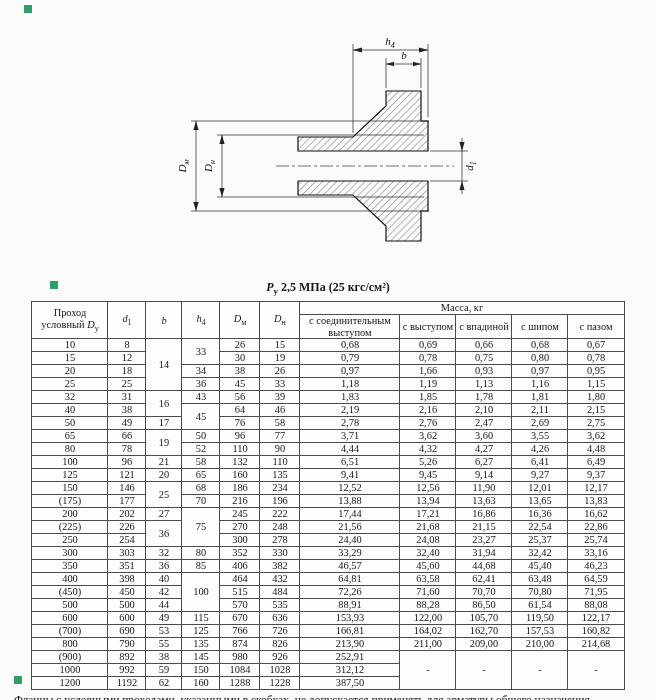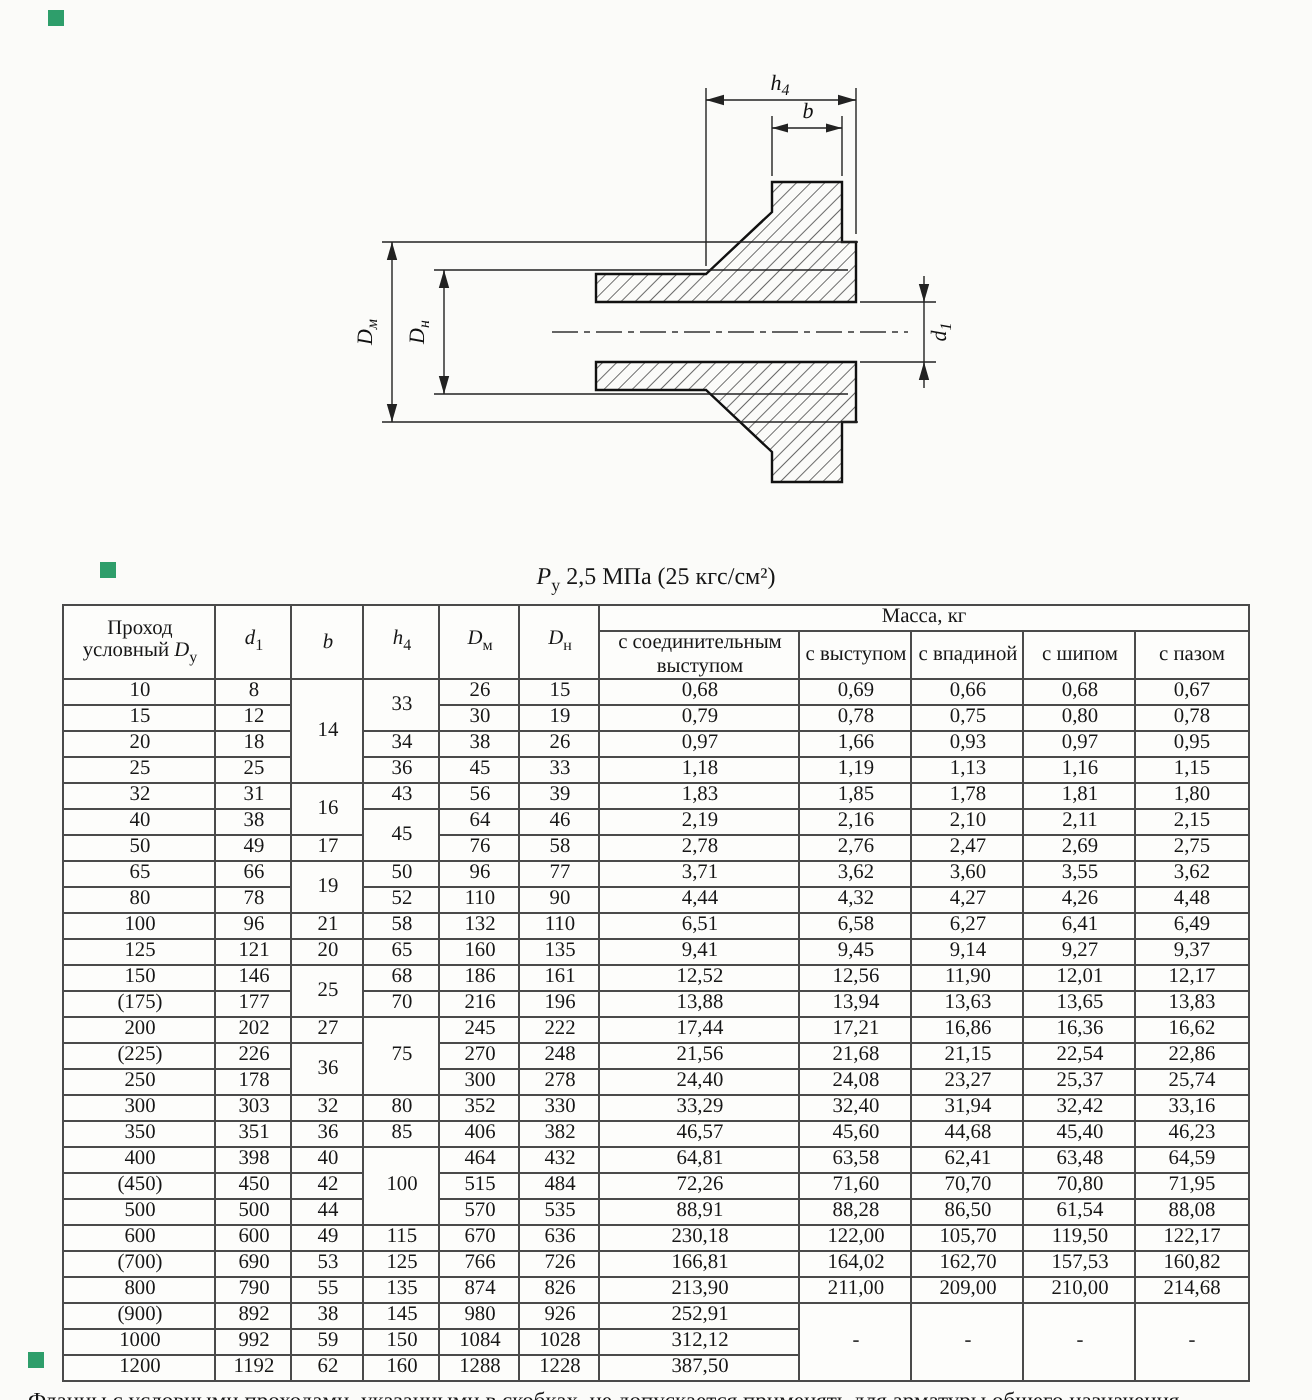--- a/index.html
+++ b/index.html
@@ -9,21 +9,21 @@
     font-family:"Liberation Serif", serif;
     color:#161616;
     position:relative;
     overflow:hidden;
   }
   .page{padding-top:2px;margin-top:24px;}
   .drawing-wrap{width:440px;margin:0 auto;}
   svg text{font-family:"Liberation Serif", serif;}
   .caption{
     text-align:center;
-    font-weight:normal;
+    font-weight:bold;
     font-size:12px;
     margin:0 0 5px 0;
   }
   .caption i{font-style:italic;}
   .caption sub{font-size:9px;}
   table{
     border-collapse:collapse;
     margin:0 auto;
     table-layout:fixed;
     width:592px;
@@ -273,21 +273,21 @@
           <td>4,48</td>
         </tr>
         <tr>
           <td>100</td>
           <td>96</td>
           <td>21</td>
           <td>58</td>
           <td>132</td>
           <td>110</td>
           <td>6,51</td>
-          <td>6,58</td>
+          <td>5,26</td>
           <td>6,27</td>
           <td>6,41</td>
           <td>6,49</td>
         </tr>
         <tr>
           <td>125</td>
           <td>121</td>
           <td>20</td>
           <td>65</td>
           <td>160</td>
@@ -297,21 +297,21 @@
           <td>9,14</td>
           <td>9,27</td>
           <td>9,37</td>
         </tr>
         <tr>
           <td>150</td>
           <td>146</td>
           <td rowspan="2">25</td>
           <td>68</td>
           <td>186</td>
-          <td>161</td>
+          <td>234</td>
           <td>12,52</td>
           <td>12,56</td>
           <td>11,90</td>
           <td>12,01</td>
           <td>12,17</td>
         </tr>
         <tr>
           <td>(175)</td>
           <td>177</td>
           <td>70</td>
@@ -343,21 +343,21 @@
           <td>270</td>
           <td>248</td>
           <td>21,56</td>
           <td>21,68</td>
           <td>21,15</td>
           <td>22,54</td>
           <td>22,86</td>
         </tr>
         <tr>
           <td>250</td>
-          <td>178</td>
+          <td>254</td>
           <td>300</td>
           <td>278</td>
           <td>24,40</td>
           <td>24,08</td>
           <td>23,27</td>
           <td>25,37</td>
           <td>25,74</td>
         </tr>
         <tr>
           <td>300</td>
@@ -422,21 +422,21 @@
           <td>61,54</td>
           <td>88,08</td>
         </tr>
         <tr>
           <td>600</td>
           <td>600</td>
           <td>49</td>
           <td>115</td>
           <td>670</td>
           <td>636</td>
-          <td>230,18</td>
+          <td>153,93</td>
           <td>122,00</td>
           <td>105,70</td>
           <td>119,50</td>
           <td>122,17</td>
         </tr>
         <tr>
           <td>(700)</td>
           <td>690</td>
           <td>53</td>
           <td>125</td>

